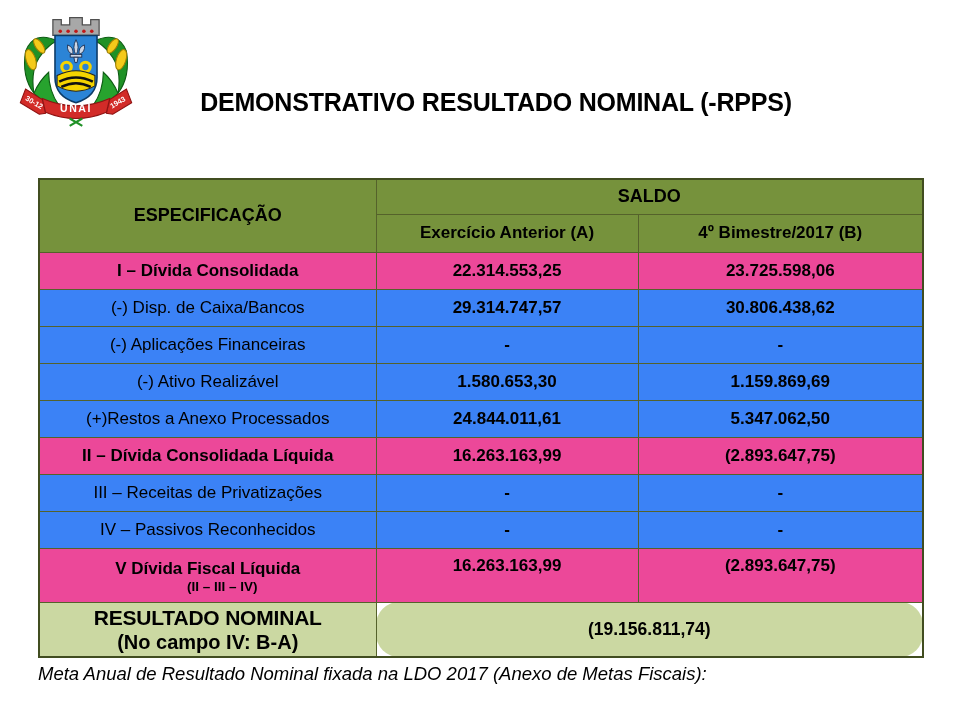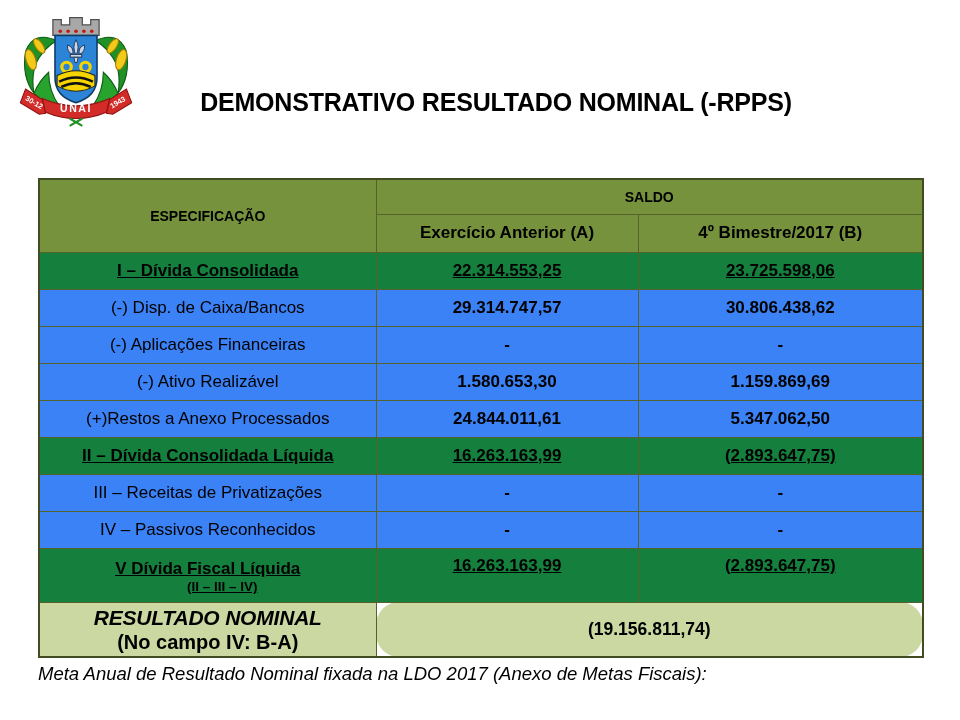--- a/index.html
+++ b/index.html
@@ -37,41 +37,41 @@
     border-collapse:collapse; table-layout:fixed;
     border:2px solid #414D20;
   }
   table.main th, table.main td {
     border:1px solid #55622B;
     padding:0; overflow:hidden;
     text-align:center; vertical-align:middle;
   }
   table.main th {
     background:#76923C;
-    font-size:14px; font-weight:bold; color:#000;
+    font-size:18px; font-weight:bold; color:#000;
   }
   tr.hrow1 { height:35px; }
   tr.hrow2 { height:38px; }
   tr.hrow2 th { font-size:17px; }
   tr.drow  { height:37px; }
   tr.vrow  { height:54px; }
   tr.rrow  { height:55px; }
   td { font-size:17px; background:#3b82f6; }
-  tr.g td { background:#15803d;text-decoration:underline; }
+  tr.g td { background:#ec4899; }
   td.val { font-weight:bold; }
   td.lbl { font-weight:normal; }
   tr.boldlbl td.lbl { font-weight:bold; }
   tr.vrow td.val { vertical-align:top; padding-top:7px; }
   tr.vrow td.lbl { font-weight:bold; line-height:1.15; padding-top:4px; }
   .v-sub { font-size:13.5px; font-weight:bold;padding-left:29px; }
   tr.rrow td { background:#CBD8A2; }
   td.result-lbl {
     text-align:left; padding:2px 6px 0 10px; line-height:1.2;
   }
-  .result-main { font-size:21px; font-weight:bold; letter-spacing:-0.2px;font-style:italic; }
+  .result-main { font-size:21px; font-weight:bold; letter-spacing:-0.2px; }
   .result-sub  { font-size:20px; font-weight:bold; }
   td.result-val {
     vertical-align:top; padding-top:9px;
     font-size:17.5px; font-weight:bold;border-radius:23px;
   }
 
   
   .footnote {
     position:absolute; left:38px; top:660px; width:900px;
     font-style:italic; font-size:18.5px; line-height:28px;

